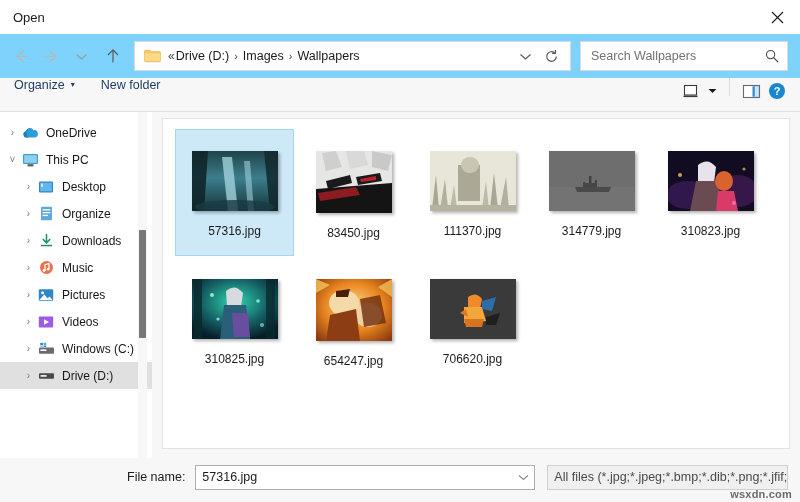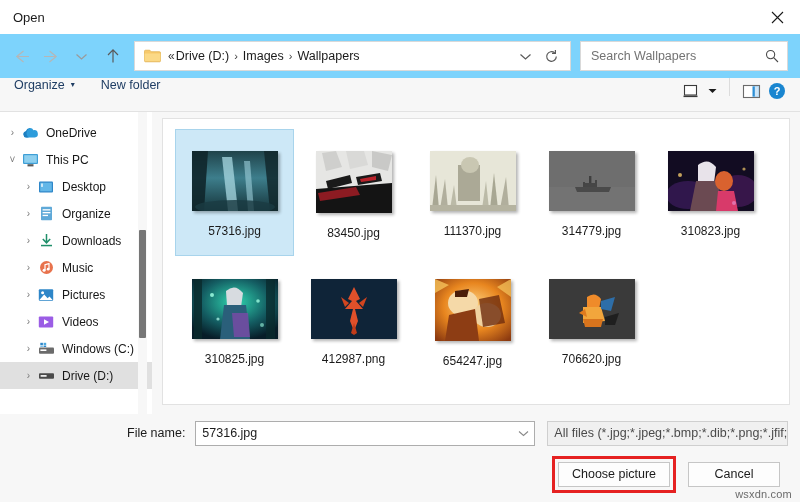--- a/index.html
+++ b/index.html
@@ -387,20 +387,21 @@
   .btn-choose { min-width: 112px; }
   .btn-cancel { min-width: 92px; }
 
   .watermark {
     position: absolute;
     right: 8px;
     bottom: 2px;
     font-size: 11px;
     color: #6b6b6b;
     letter-spacing: 0.2px;
+    font-weight: bold;
   }
 </style>
 </head>
 <body>
 
 <div class="dialog">
 
   <div class="titlebar">
     <div class="titlebar-text">Open</div>
     <div class="close-btn">
@@ -747,32 +748,20 @@
                 <path d="M40 34 L56 34 L58 58 L42 58 Z" fill="#7a4aa8" opacity="0.8"></path>
                 <circle cx="20" cy="16" r="2" fill="#9dfbe0" opacity="0.85"></circle>
                 <circle cx="66" cy="22" r="1.8" fill="#9dfbe0" opacity="0.8"></circle>
                 <circle cx="26" cy="40" r="1.6" fill="#b8fff0" opacity="0.7"></circle>
                 <circle cx="70" cy="46" r="2" fill="#9dfbe0" opacity="0.6"></circle>
               </svg>
             </div>
             <div class="tile-label">310825.jpg</div>
           </div>
 
-          <div class="tile">
-            <div class="thumb">
-              <svg width="86" height="60" viewBox="0 0 86 60" preserveAspectRatio="none">
-                <rect width="86" height="60" fill="#0f2438"></rect>
-                <path d="M43 8 L49 20 L45 22 L52 30 L44 30 L47 42 L43 52 L39 42 L42 30 L34 30 L41 22 L37 20 Z" fill="#e0502a"></path>
-                <path d="M30 18 L38 24 L34 28 Z" fill="#d2451f"></path>
-                <path d="M56 18 L48 24 L52 28 Z" fill="#d2451f"></path>
-                <path d="M43 44 L46 54 L43 56 L40 54 Z" fill="#c23c1a"></path>
-              </svg>
-            </div>
-            <div class="tile-label">412987.png</div>
-          </div>
 
           <div class="tile">
             <div class="thumb portrait">
               <svg width="76" height="62" viewBox="0 0 76 62" preserveAspectRatio="none">
                 <defs>
                     <radialGradient id="g8" cx="50%" cy="45%" r="70%">
                   <stop offset="0%" stop-color="#ffd98a"></stop>
                       <stop offset="55%" stop-color="#e8861f"></stop>
                       <stop offset="100%" stop-color="#8c3a10"></stop>
                 </radialGradient>
@@ -819,22 +808,16 @@
           <svg width="11" height="7" viewBox="0 0 11 7">
             <path d="M1 1.5 L5.5 5.5 L10 1.5" stroke="#8a8a8a" stroke-width="1.1" fill="none"></path>
           </svg>
         </span>
       </div>
       <div class="combo combo-filter">
         <span class="combo-value">All files (*.jpg;*.jpeg;*.bmp;*.dib;*.png;*.jfif;*.</span>
       </div>
     </div>
 
-    <div class="buttons-row">
-      <div class="btn-primary-wrap">
-        <button class="btn btn-choose">Choose picture</button>
-      </div>
-      <button class="btn btn-cancel">Cancel</button>
-    </div>
   </div>
 
   <div class="watermark">wsxdn.com</div>
 </div>
 
 </body></html>

